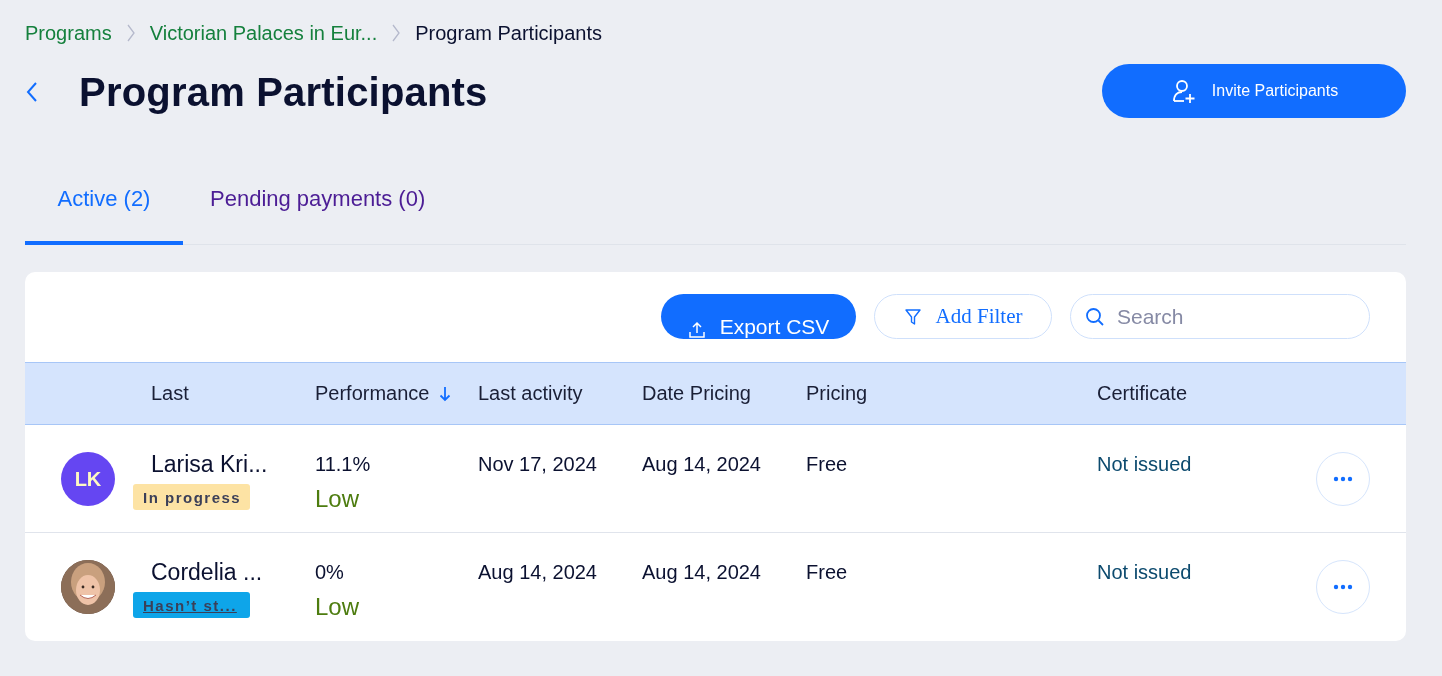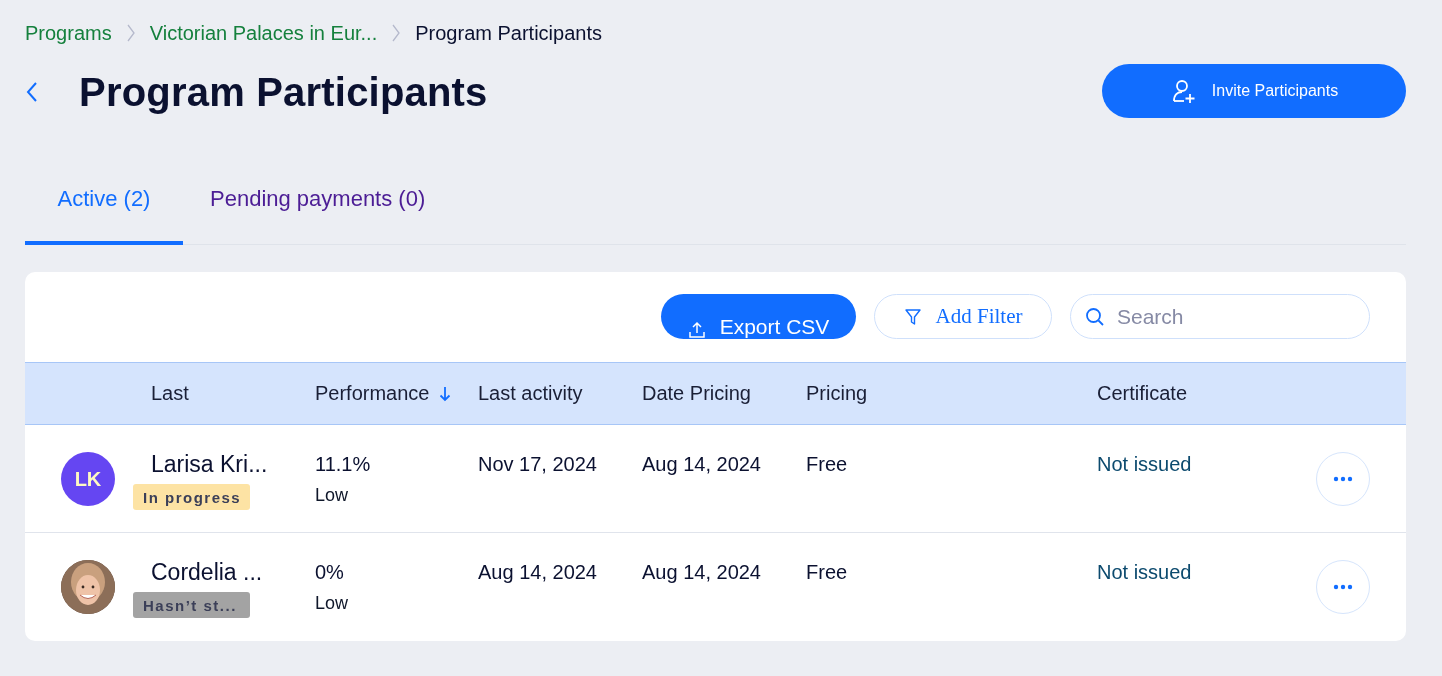--- a/index.html
+++ b/index.html
@@ -69,23 +69,23 @@
 
   .row { position: absolute; left: 0; width: 1381px; height: 108px; }
   .row.r1 { top: 153px; border-bottom: 1px solid #e0e4ec; }
   .row.r2 { top: 261px; }
   .avatar { position: absolute; left: 36px; top: 27px; width: 54px; height: 54px; border-radius: 50%; display: flex; align-items: center; justify-content: center; overflow: hidden; }
   .avatar.initials { background: #6546f2; color: #fef9c3; font-size: 20px; font-weight: 700; }
   .avatar.photo { background: radial-gradient(circle at 50% 55%, #e7b59b 0 30%, #a8836a 31% 55%, #5a4639 56% 100%); }
   .name { position: absolute; left: 126px; top: 26px; font-size: 23px; color: #0b1130; }
   .badge { position: absolute; left: 108px; top: 59px; width: 117px; height: 26px; border-radius: 3px; font-size: 15px; font-weight: 700; letter-spacing: 1.5px; display: flex; align-items: center; padding-left: 10px; color: #3b3f58; }
   .badge.warn { background: #fde3a4; }
-  .badge.danger { background: #a3a3a3; }
+  .badge.danger { background: #0ea5e9; text-decoration: underline; }
   .cell { position: absolute; top: 28px; font-size: 20px; color: #0b1130; }
-  .sub { position: absolute; top: 60px; font-size: 18px; color: #0f172a; }
+  .sub { position: absolute; top: 60px; font-size: 24px; color: #4d7c0f; }
   .muted { color: #0c4a6e; }
   .more-btn { position: absolute; left: 1291px; top: 27px; width: 54px; height: 54px; border-radius: 50%; border: 1px solid #d6e5fc; background: #fff; display: flex; align-items: center; justify-content: center; cursor: pointer; }
   .more-btn svg { width: 20px; height: 6px; }
 </style>
 </head>
 <body>
 
 <nav class="breadcrumb">
   <span class="crumb">Programs</span>
   <span class="crumb-sep">

